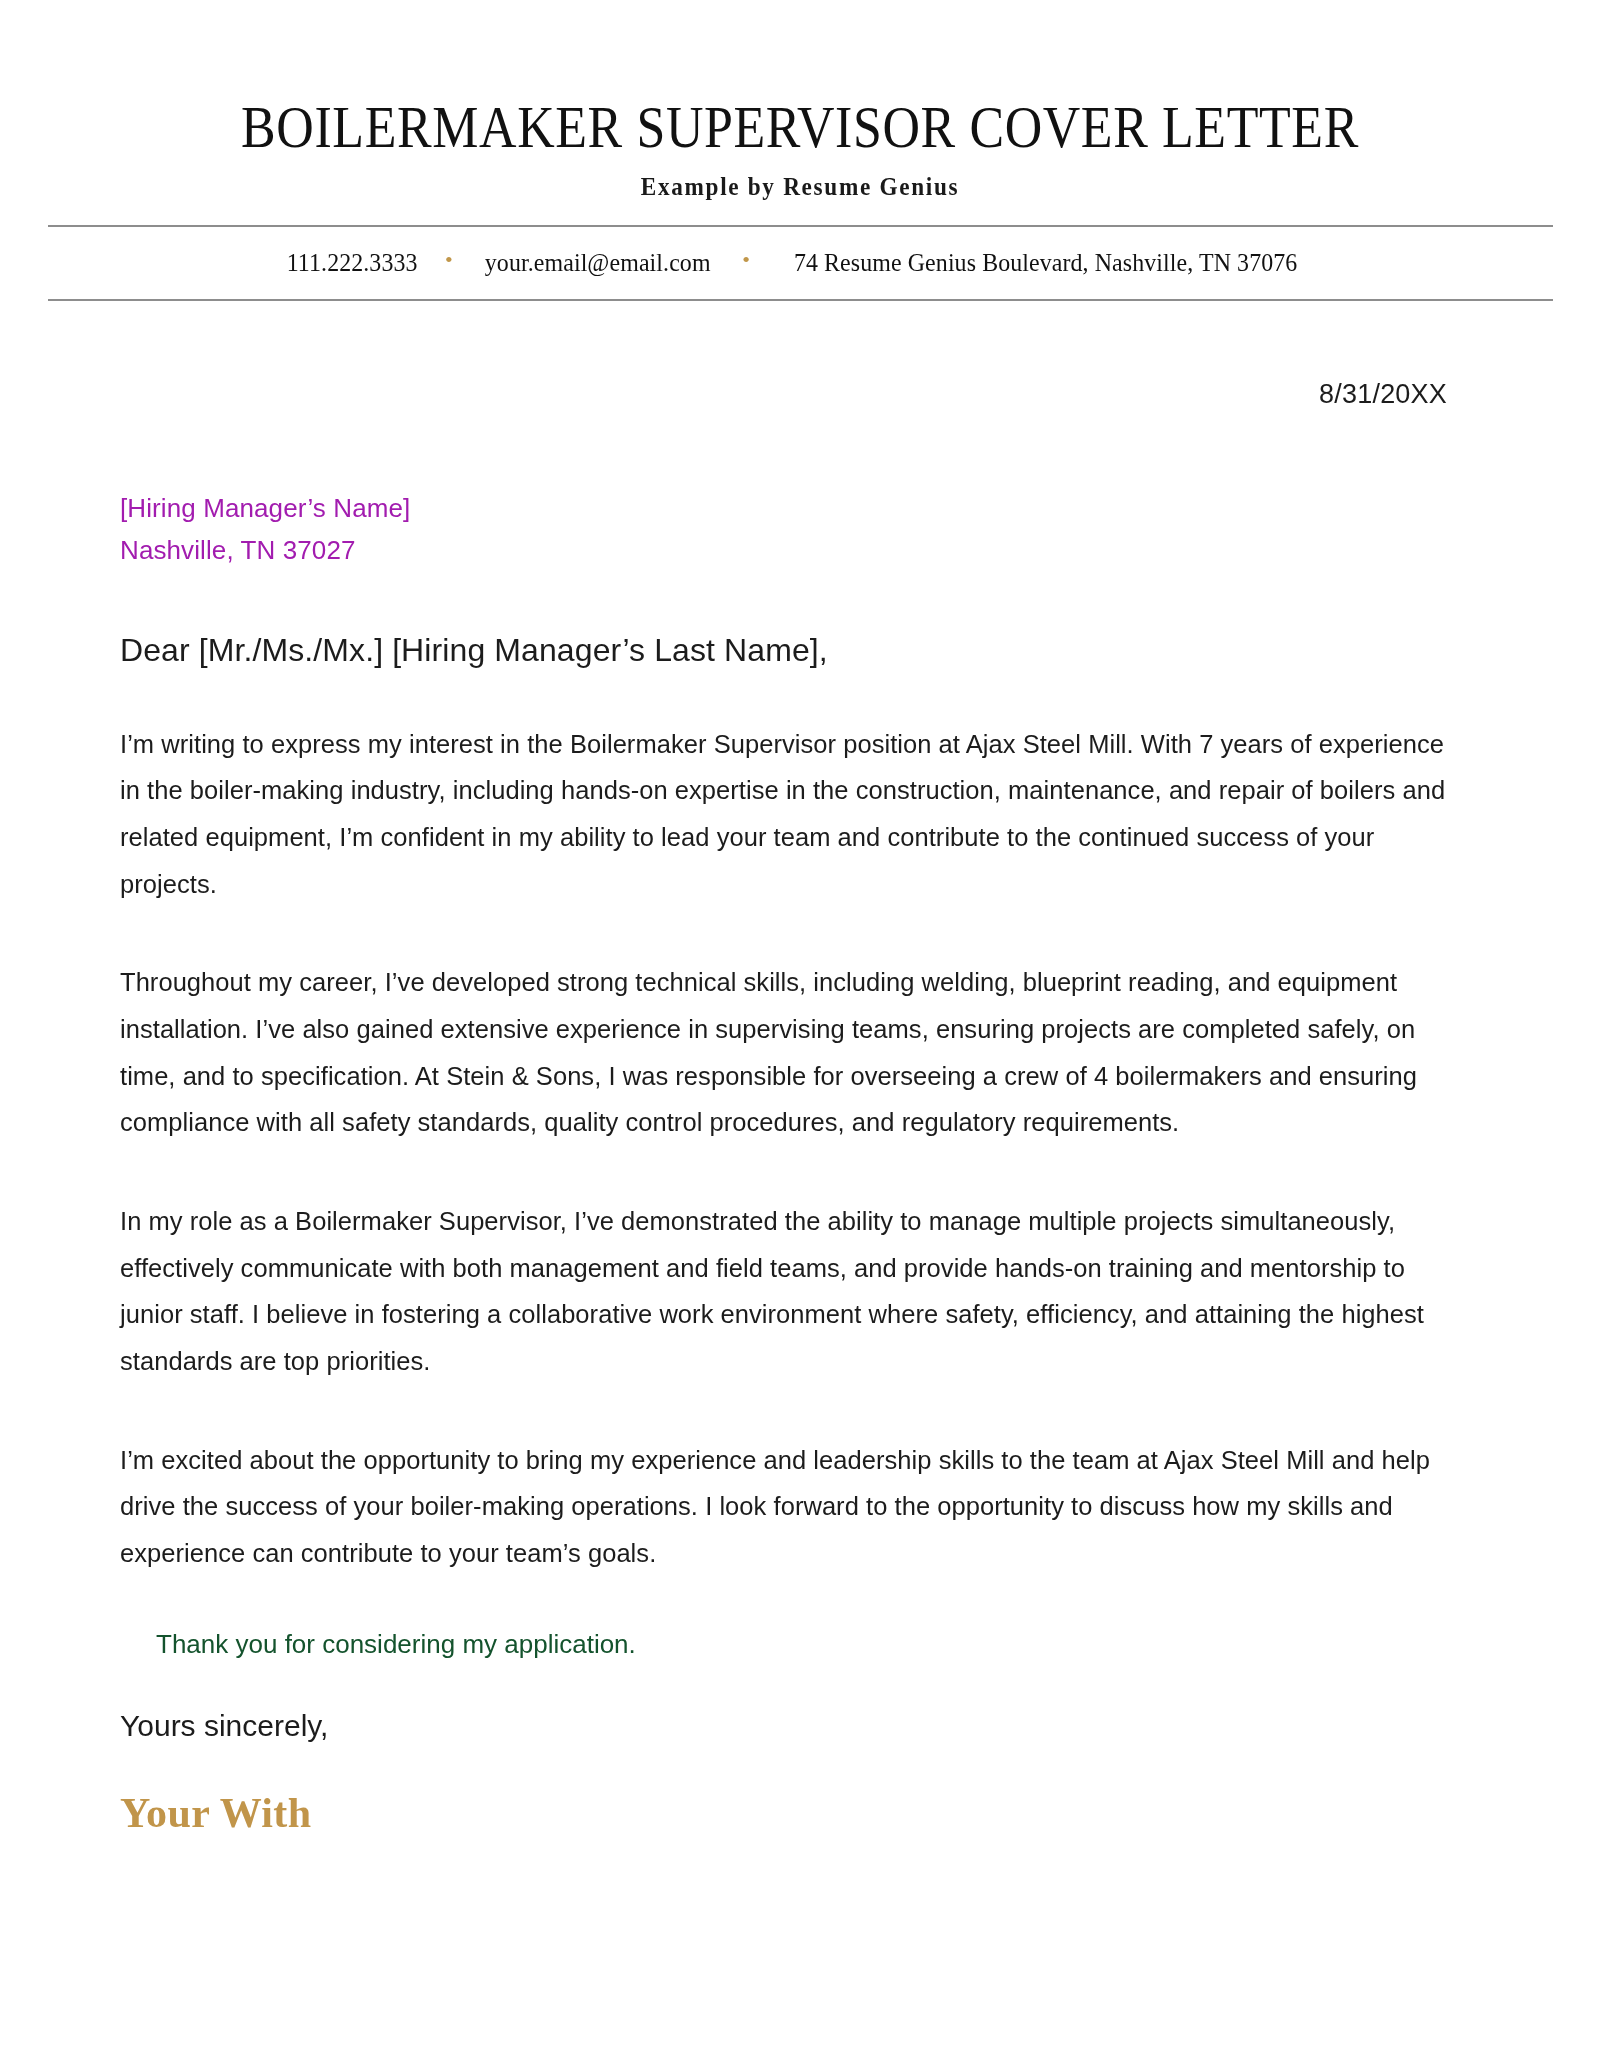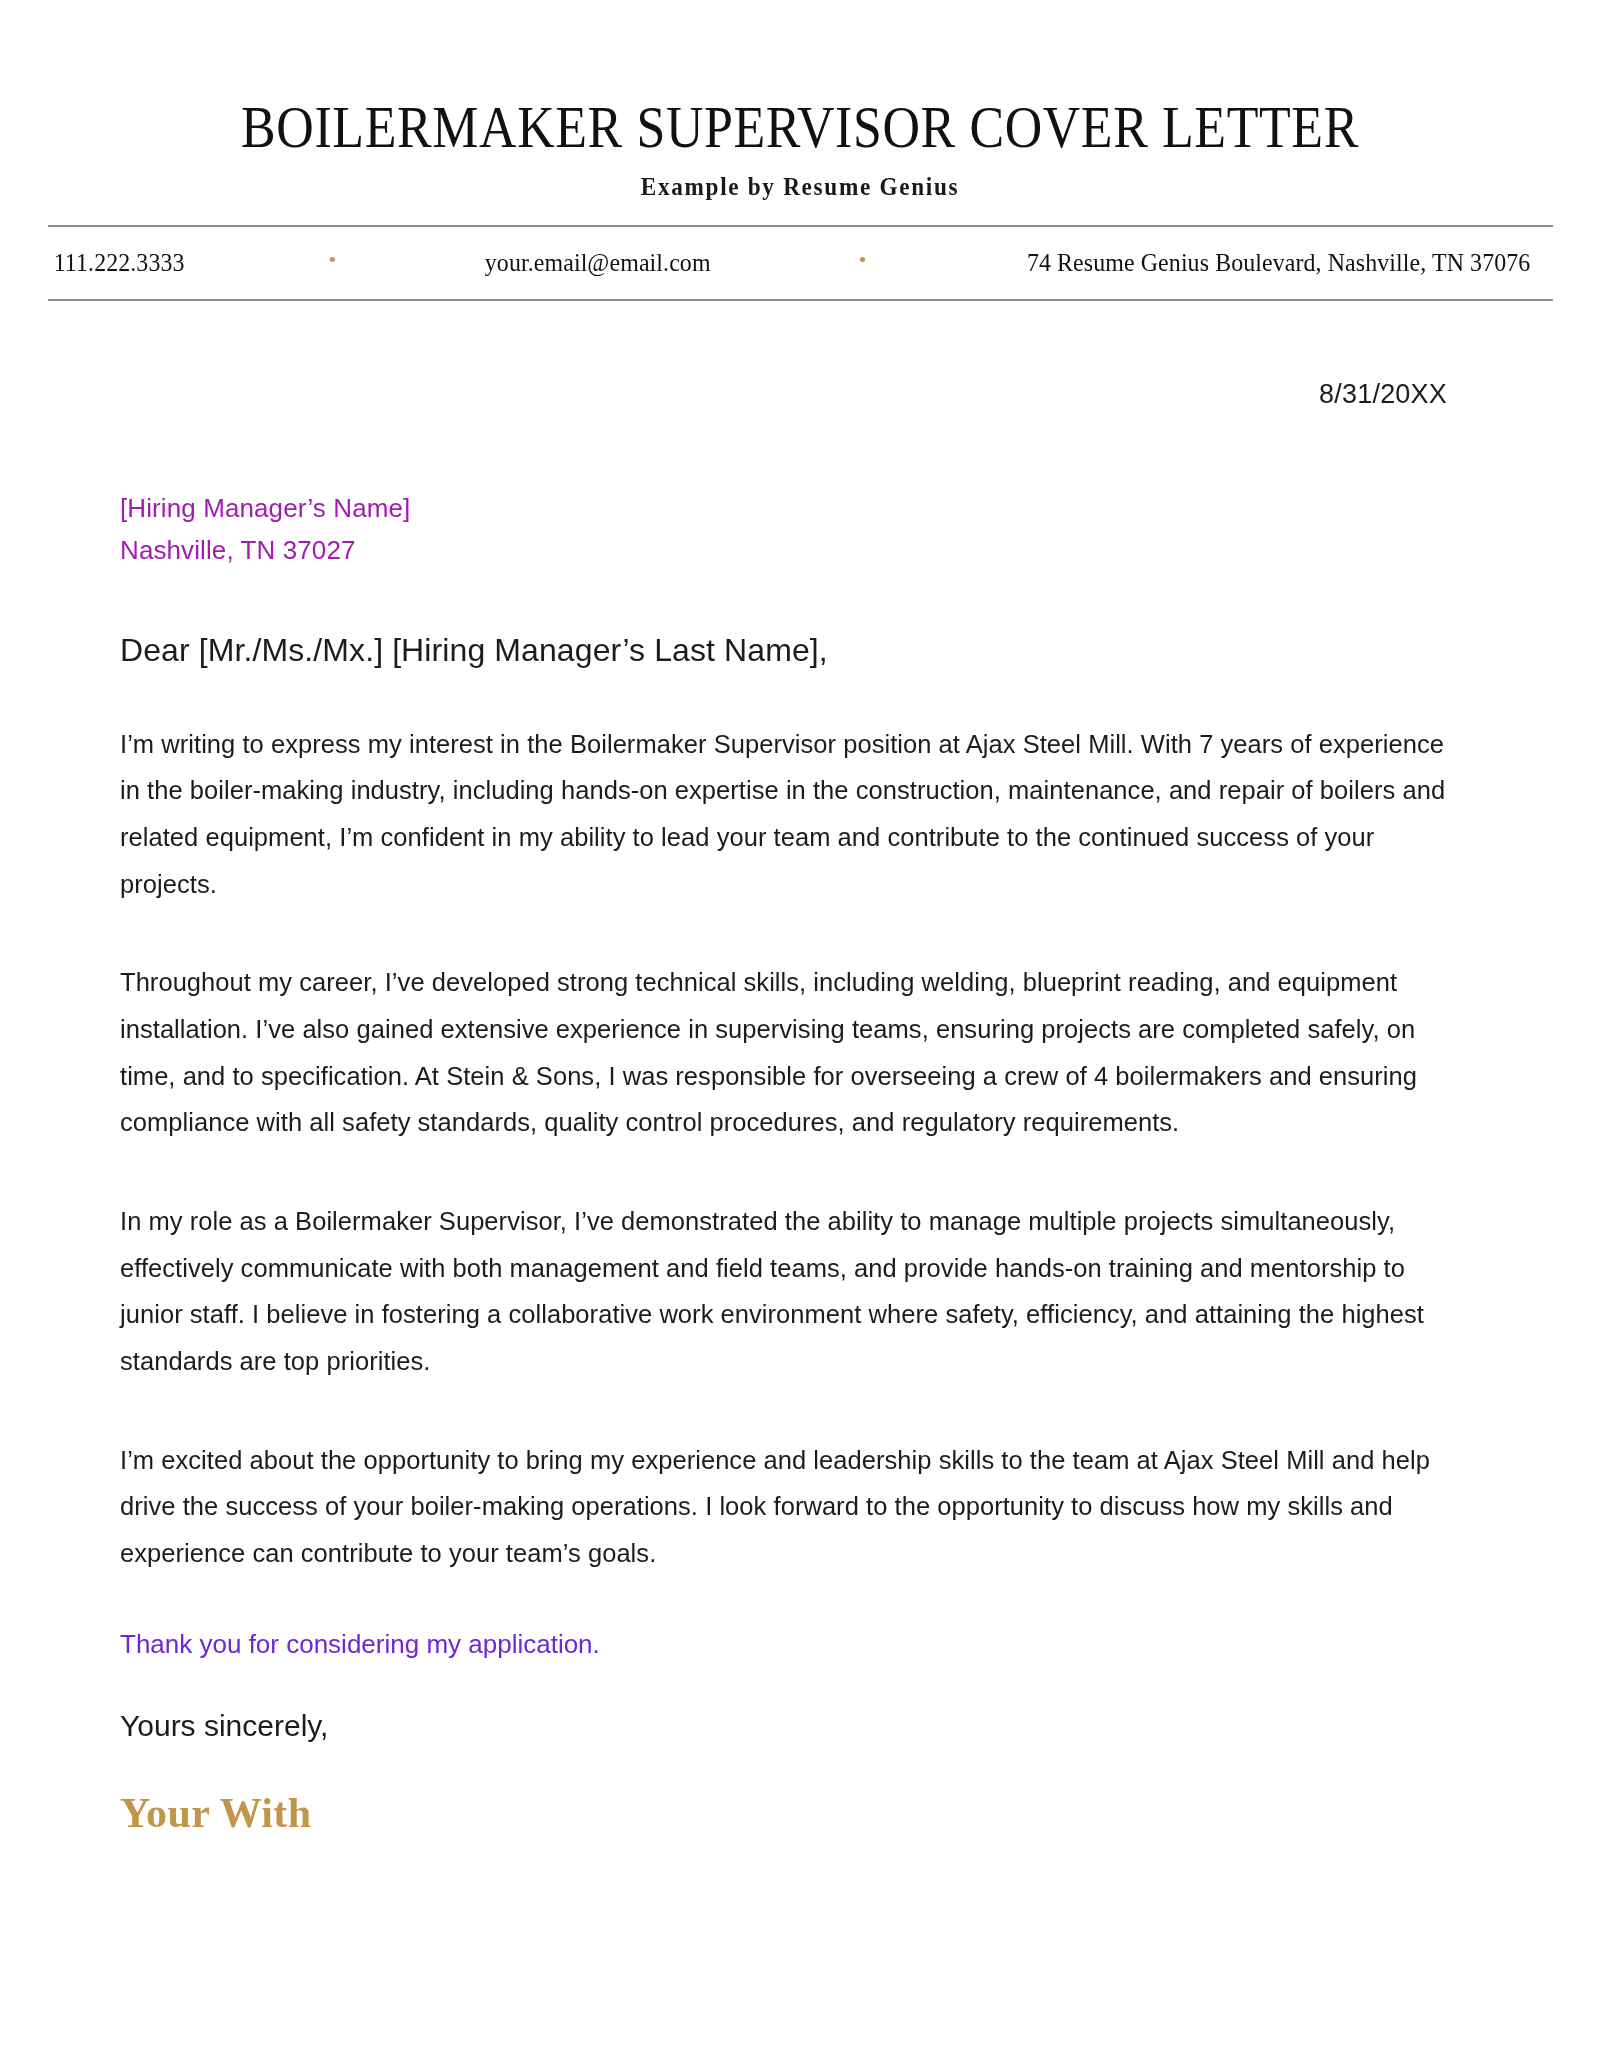--- a/index.html
+++ b/index.html
@@ -61,21 +61,21 @@
     width: 1505px;
   }
   .rule-top { margin-top: 24px; }
 
   .contact-row {
     width: 1505px;
     margin: 0 auto;
     height: 72px;
     display: flex;
     align-items: center;
-    justify-content: space-between;
+    justify-content: center;
     font-family: "Liberation Serif", "DejaVu Serif", serif;
     font-size: 26px;
     color: #111111;
     letter-spacing: 0.1px;
   }
   .contact-item {
     transform: scaleX(0.92);
     transform-origin: center center;
     white-space: nowrap;
   }
@@ -125,21 +125,22 @@
     font-size: 25.5px;
     line-height: 1.83;
     letter-spacing: 0.05px;
     text-align: left;
     max-width: 1335px;
   }
 
   .closing-thanks {
     margin-top: 52px;
     font-size: 26px;
-    color: #6d28d9;
+    color: #14532d;
+    margin-left: 36px;
   }
   .closing-sincerely {
     margin-top: 49px;
     font-size: 30px;
     color: #1c1c1c;
   }
 
   .signature {
     margin-top: 46px;
     font-family: "Liberation Serif", "DejaVu Serif", serif;

